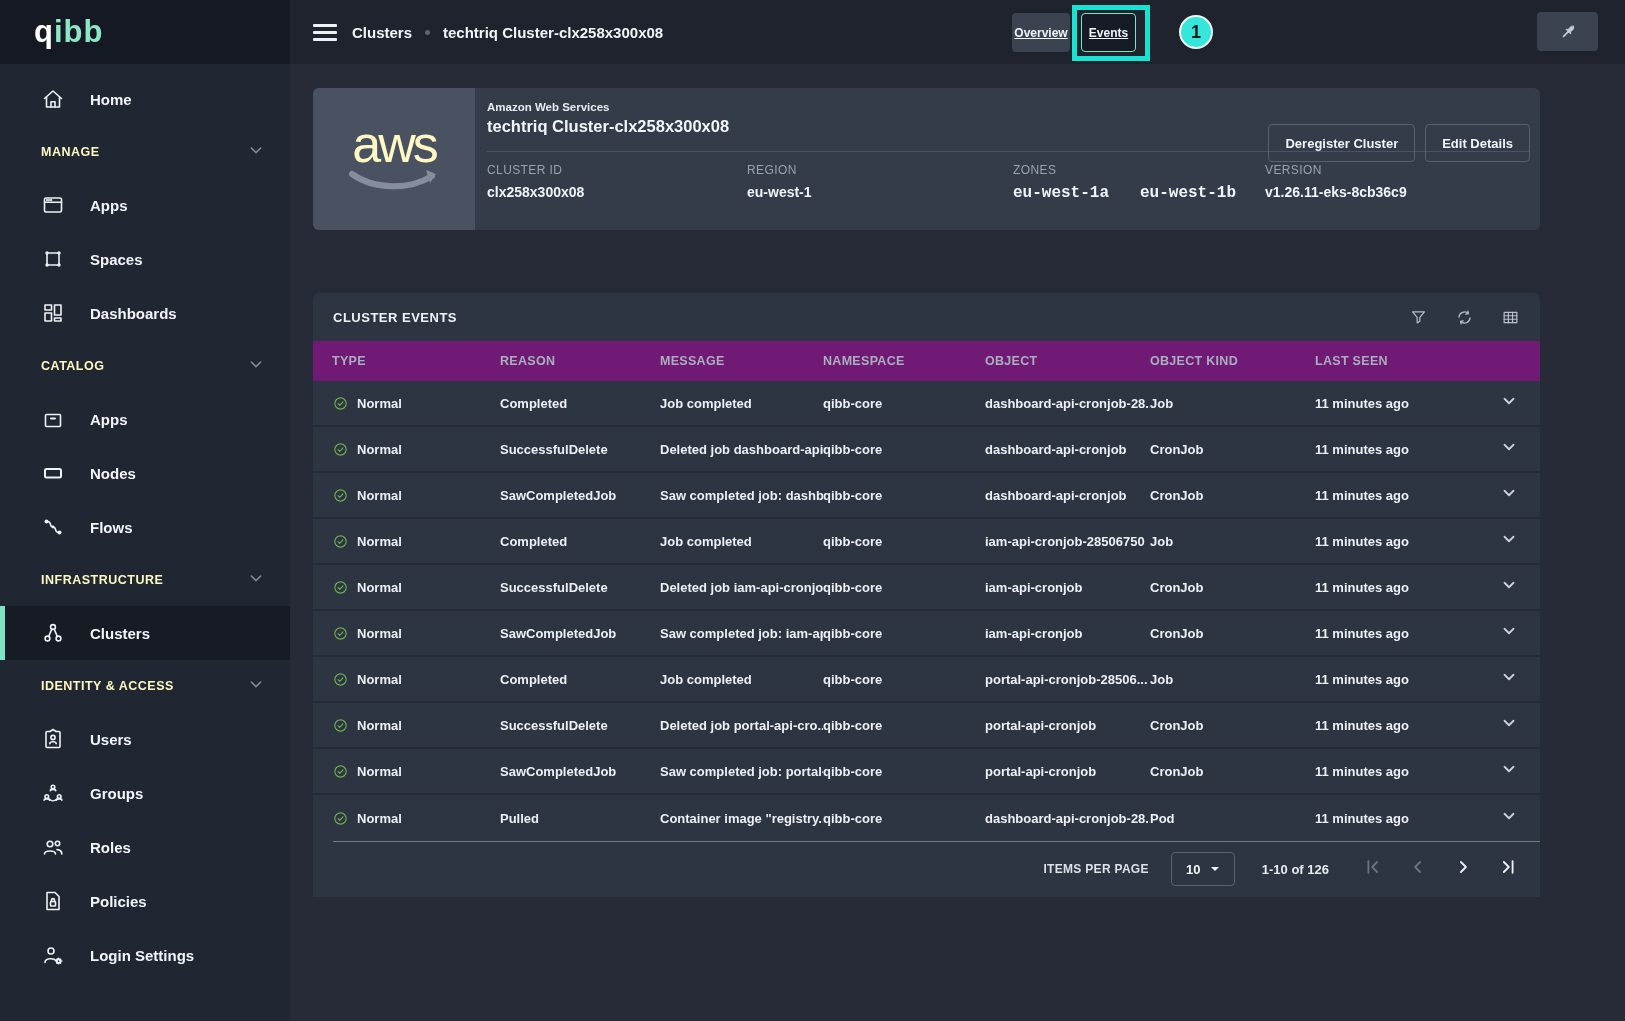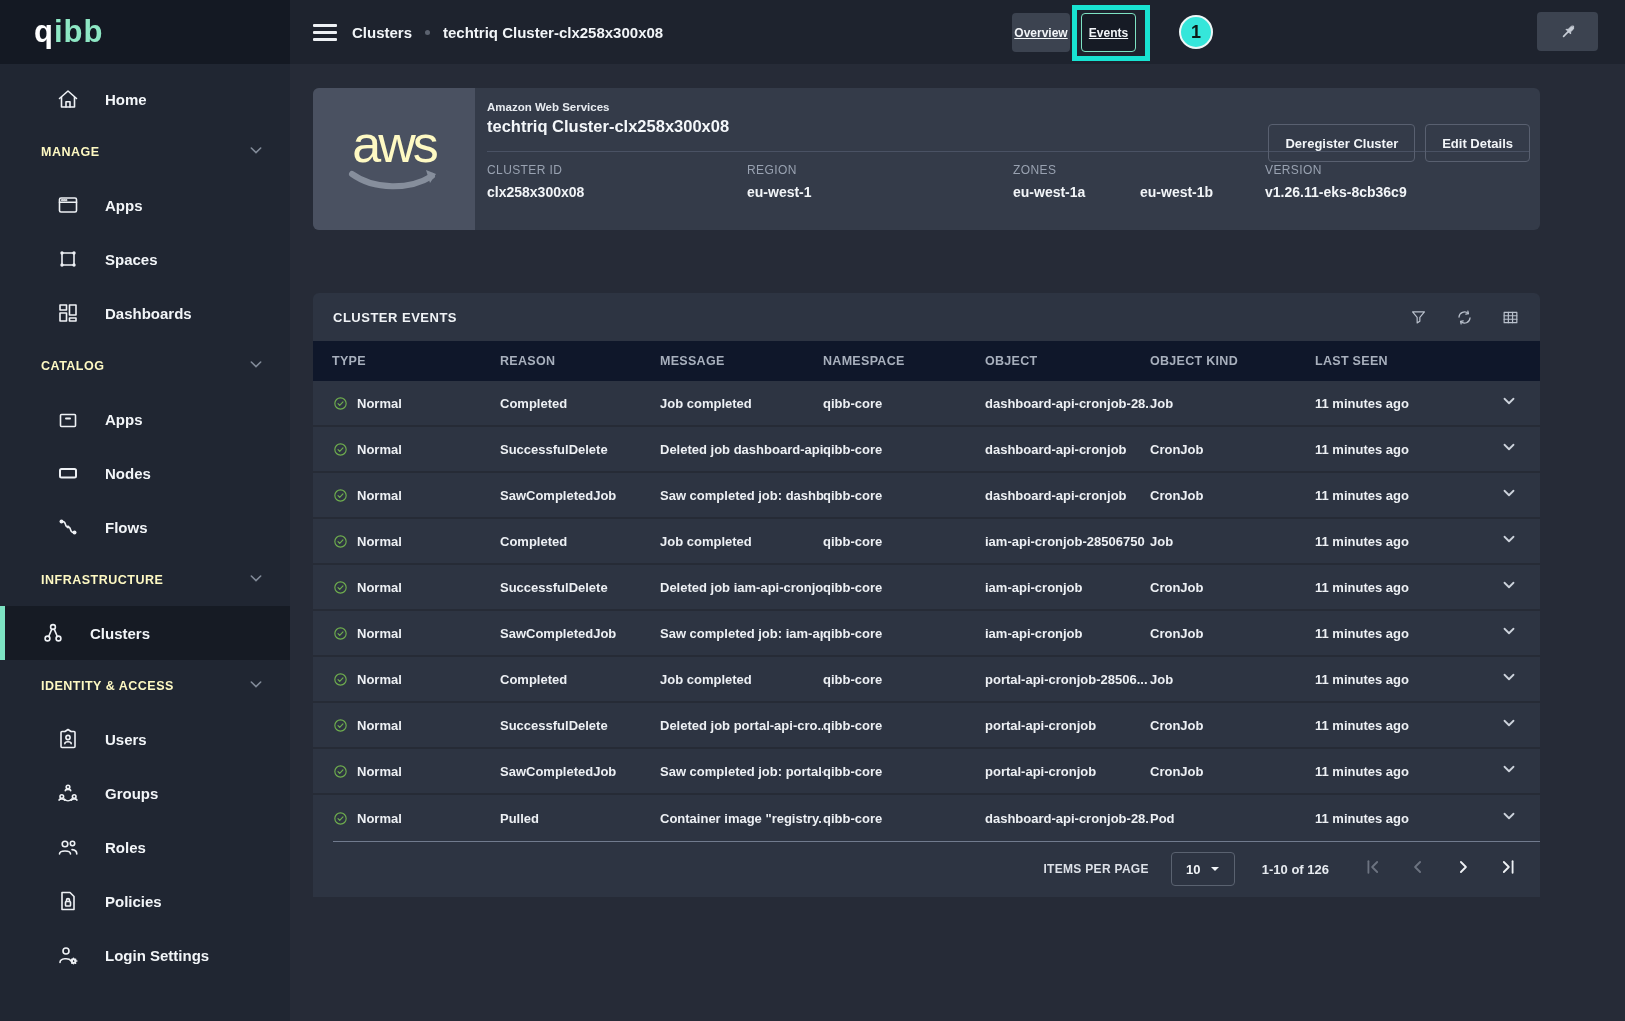--- a/index.html
+++ b/index.html
@@ -22,21 +22,21 @@
   .tab-events { left:791px; width:55px; background:#161b25; border:1px solid #7de3c3; }
   .anno-rect { position:absolute; left:782px; top:5px; width:78px; height:56px; border:5px solid #18e3d2; pointer-events:none; }
   .anno-circle { position:absolute; left:889px; top:15px; width:34px; height:34px; border-radius:50%;
                  background:#35e6da; border:2px solid #edf6f6; color:#0d1a17; font-weight:700; font-size:18px;
                  display:flex; align-items:center; justify-content:center; }
   .pin-btn { position:absolute; right:27px; top:12px; width:61px; height:39px; background:#3c4350; border-radius:4px;
              display:flex; align-items:center; justify-content:center; cursor:pointer; }
 
   
   .sidebar { background:#202632; padding-top:8px; overflow:hidden; }
-  .side-item { height:54px; display:flex; align-items:center; padding-left:56px; gap:25px; cursor:pointer; }
+  .side-item { height:54px; display:flex; align-items:center; padding-left:41px; gap:25px; cursor:pointer; }
   .side-item .lbl { color:#f2f5f8; font-weight:700; font-size:15px; }
   .side-item.active { background:#161b24; border-left:5px solid #7de3c3; padding-left:36px; }
   .side-head { height:52px; display:flex; align-items:center; justify-content:space-between; padding:0 26px 0 41px; cursor:pointer; }
   .side-head .lbl { color:#fef9c3; font-weight:700; font-size:12.5px; letter-spacing:.5px; }
   .icn { width:24px; height:24px; flex:0 0 24px; }
   .icn svg { width:24px; height:24px; stroke:#eef1f5; stroke-width:1.6; fill:none; stroke-linecap:round; stroke-linejoin:round; }
   .chev svg { width:16px; height:16px; stroke:#828b99; stroke-width:2.4; fill:none; stroke-linecap:round; }
 
   
   .content { background:#262b37; padding:24px 85px 0 23px; overflow:hidden; }
@@ -48,34 +48,34 @@
   .aws-smile { margin-top:2px; }
   .card-body { flex:1; position:relative; padding:13px 10px 4px 12px; }
   .provider { color:#e8ecf1; font-weight:700; font-size:11.5px; }
   .cluster-name { color:#f4f7fa; font-weight:700; font-size:16.5px; margin-top:4px; }
   .card-div { height:1px; background:#4a5264; margin-top:15px; }
   .fields { display:flex; margin-top:11px; }
   .field .flabel { color:#99a2b1; font-weight:400; font-size:12px; letter-spacing:.4px; }
   .field .fvalue { color:#f2f5f8; font-weight:700; font-size:14px; margin-top:7px; }
   .f-id { width:260px; } .f-region { width:266px; } .f-zones { width:252px; } .f-version { flex:1; }
   .zone-vals { display:flex; margin-top:7px; }
-  .zone-vals span { color:#f2f5f8; font-weight:700; font-size:14px; }
+  .zone-vals span { color:#f2f5f8; font-weight:700; font-size:16px;font-family:Liberation Mono, monospace; }
   .zone-vals span:first-child { width:127px; }
   .card-actions { position:absolute; top:36px; right:10px; display:flex; gap:10px; }
   .ghost-btn { height:38px; padding:0 16px; border:1px solid #596070; border-radius:4px; background:transparent;
                color:#f2f5f8; font-weight:700; font-size:13px; font-family:inherit; cursor:pointer; }
 
   
   .table-card { background:#2d3442; border-radius:6px 6px 0 0; margin-top:63px; }
   .table-title-bar { height:48px; display:flex; align-items:center; padding:0 20px; }
   .table-title { color:#f0f3f6; font-weight:700; font-size:13px; letter-spacing:.5px; flex:1; }
   .tool-icons { display:flex; gap:27px; }
   .tool-icons svg { width:19px; height:19px; stroke:#b9c0cc; stroke-width:1.5; fill:none; stroke-linecap:round; stroke-linejoin:round; cursor:pointer; }
   .tgrid { display:grid; grid-template-columns:168px 160px 163px 162px 165px 165px 178px 1fr; padding-left:19px; align-items:center; }
-  .thead { height:40px; background:#0f172a; }
+  .thead { height:40px; background:#701a75; }
   .thead .hc { color:#a8b0bd; font-weight:700; font-size:12.5px; letter-spacing:.3px; }
   .trow { height:46px; border-bottom:2px solid #262b36; cursor:pointer; }
   .trow:last-child { border-bottom:none; }
   .cell { color:#edf0f4; font-weight:700; font-size:13px; white-space:nowrap; overflow:hidden; padding-right:14px; }
   .type-cell { display:flex; align-items:center; gap:8px; }
   .okicon svg { width:17px; height:17px; stroke:#6fae4e; stroke-width:1.6; fill:none; stroke-linecap:round; stroke-linejoin:round; display:block; }
   .rowchev { justify-self:end; padding-right:22px; }
   .rowchev svg { width:18px; height:18px; stroke:#ccd2db; stroke-width:2.4; fill:none; stroke-linecap:round; stroke-linejoin:round; }
 
   .pagination { height:56px; position:relative; display:flex; align-items:center; justify-content:flex-end; padding-right:22px; }

